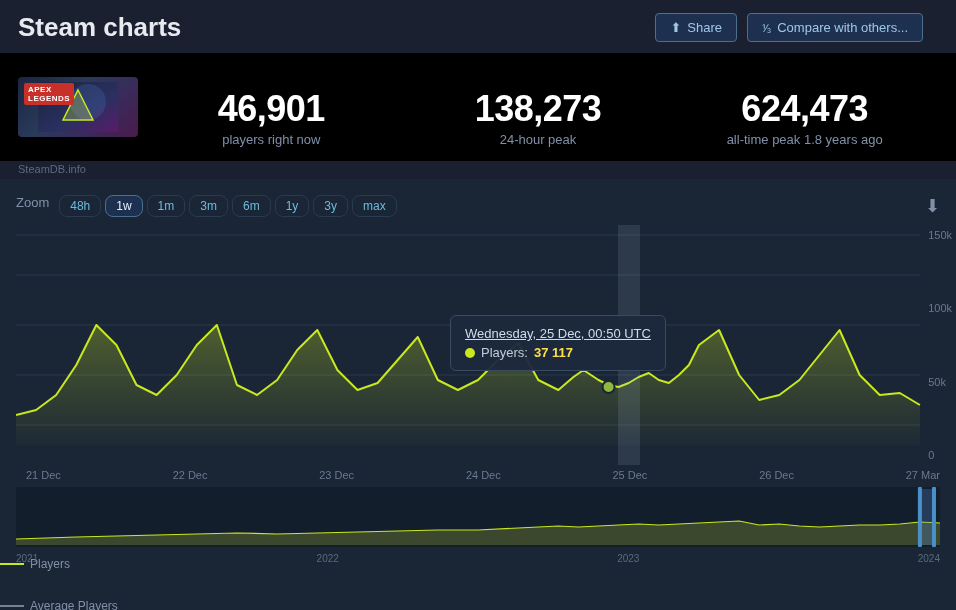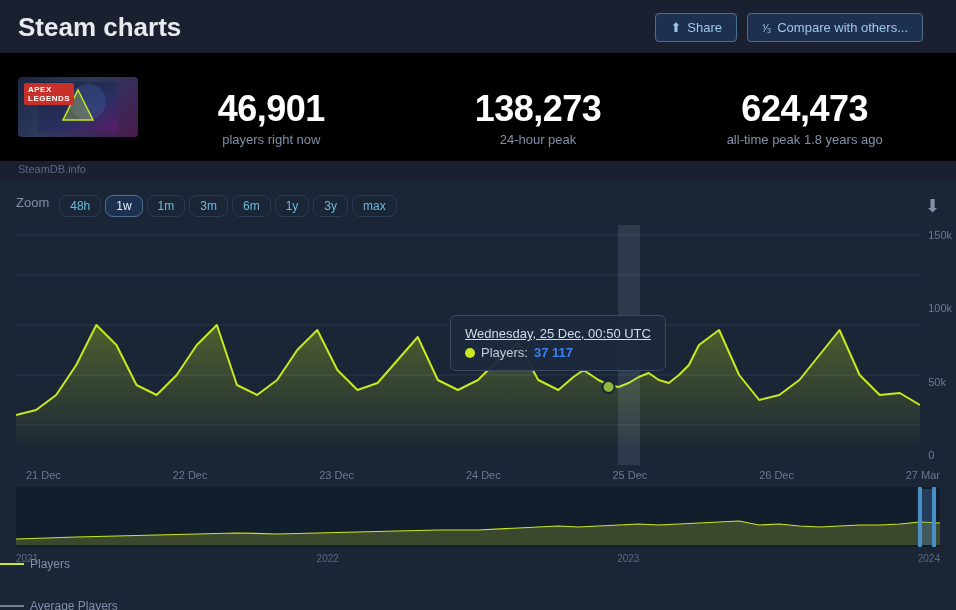--- a/index.html
+++ b/index.html
@@ -157,21 +157,21 @@
       pointer-events: none;
       top: 90px;
       left: 450px;
       white-space: nowrap;
       z-index: 10;
     }
     .tooltip-date { color: #d0dcea; margin-bottom: 4px; text-decoration: underline; }
     .tooltip-players { display: flex; align-items: center; gap: 6px; }
     .tooltip-dot { width: 10px; height: 10px; border-radius: 50%; background: #c8e820; flex-shrink: 0; }
     .tooltip-players-label { color: #c0ccd8; }
-    .tooltip-players-value { color: #3b82f6; font-weight: 700; }
+    .tooltip-players-value { color: #fde047; font-weight: 700; }
 
     
     .chart-highlight {
       position: absolute;
       width: 22px;
       background: rgba(180,200,230,0.13);
       top: 0;
       bottom: 0;
       left: calc(16px + 63%);
       pointer-events: none;

